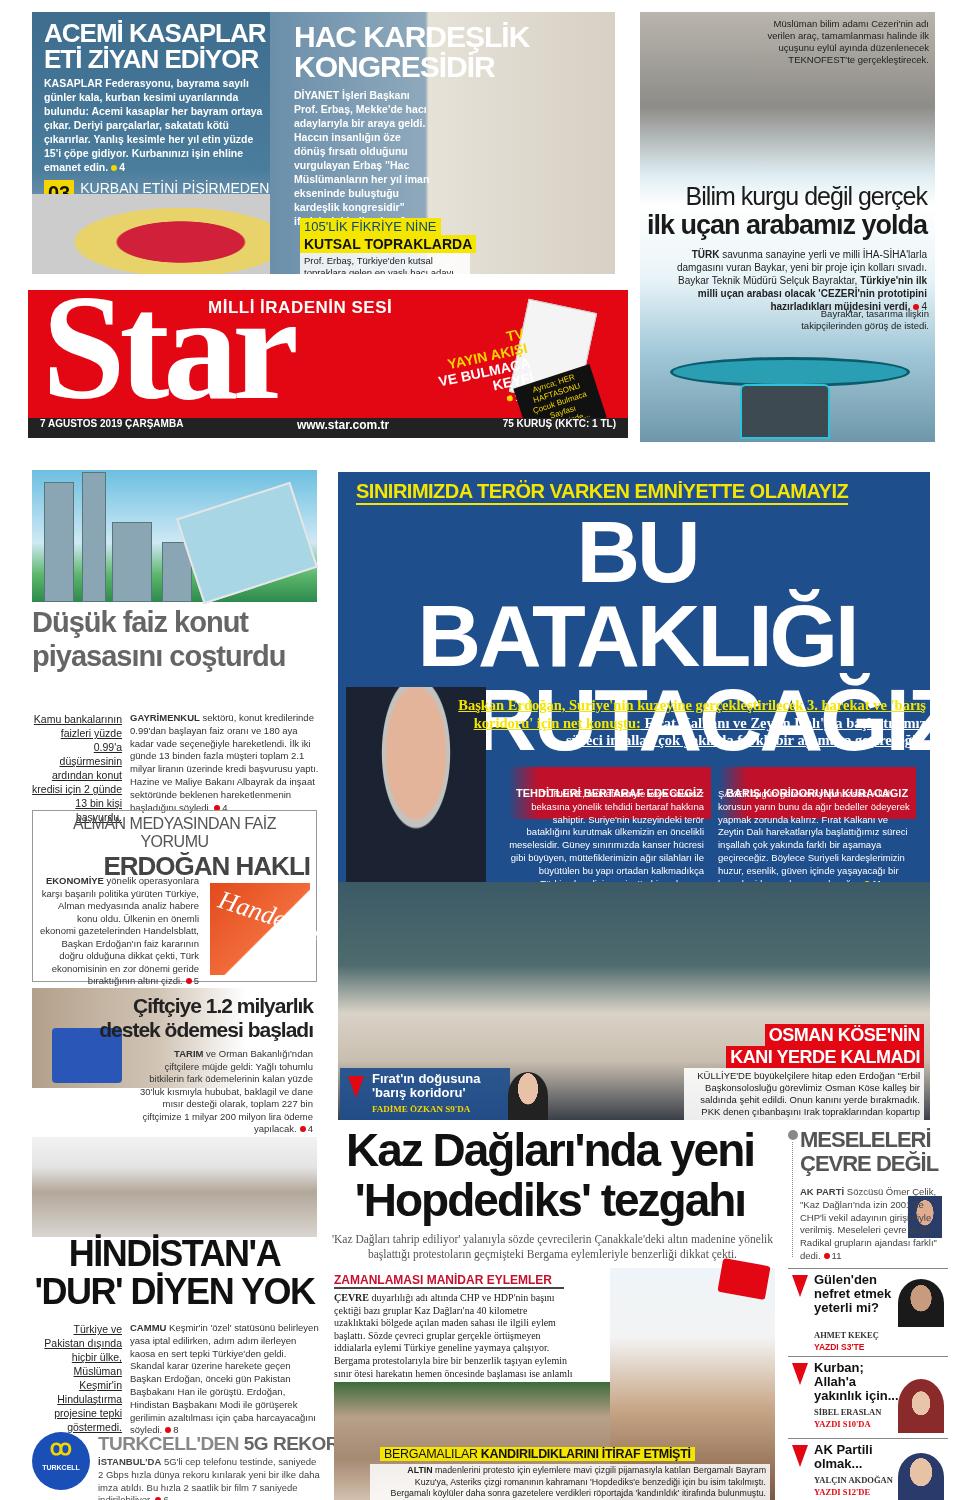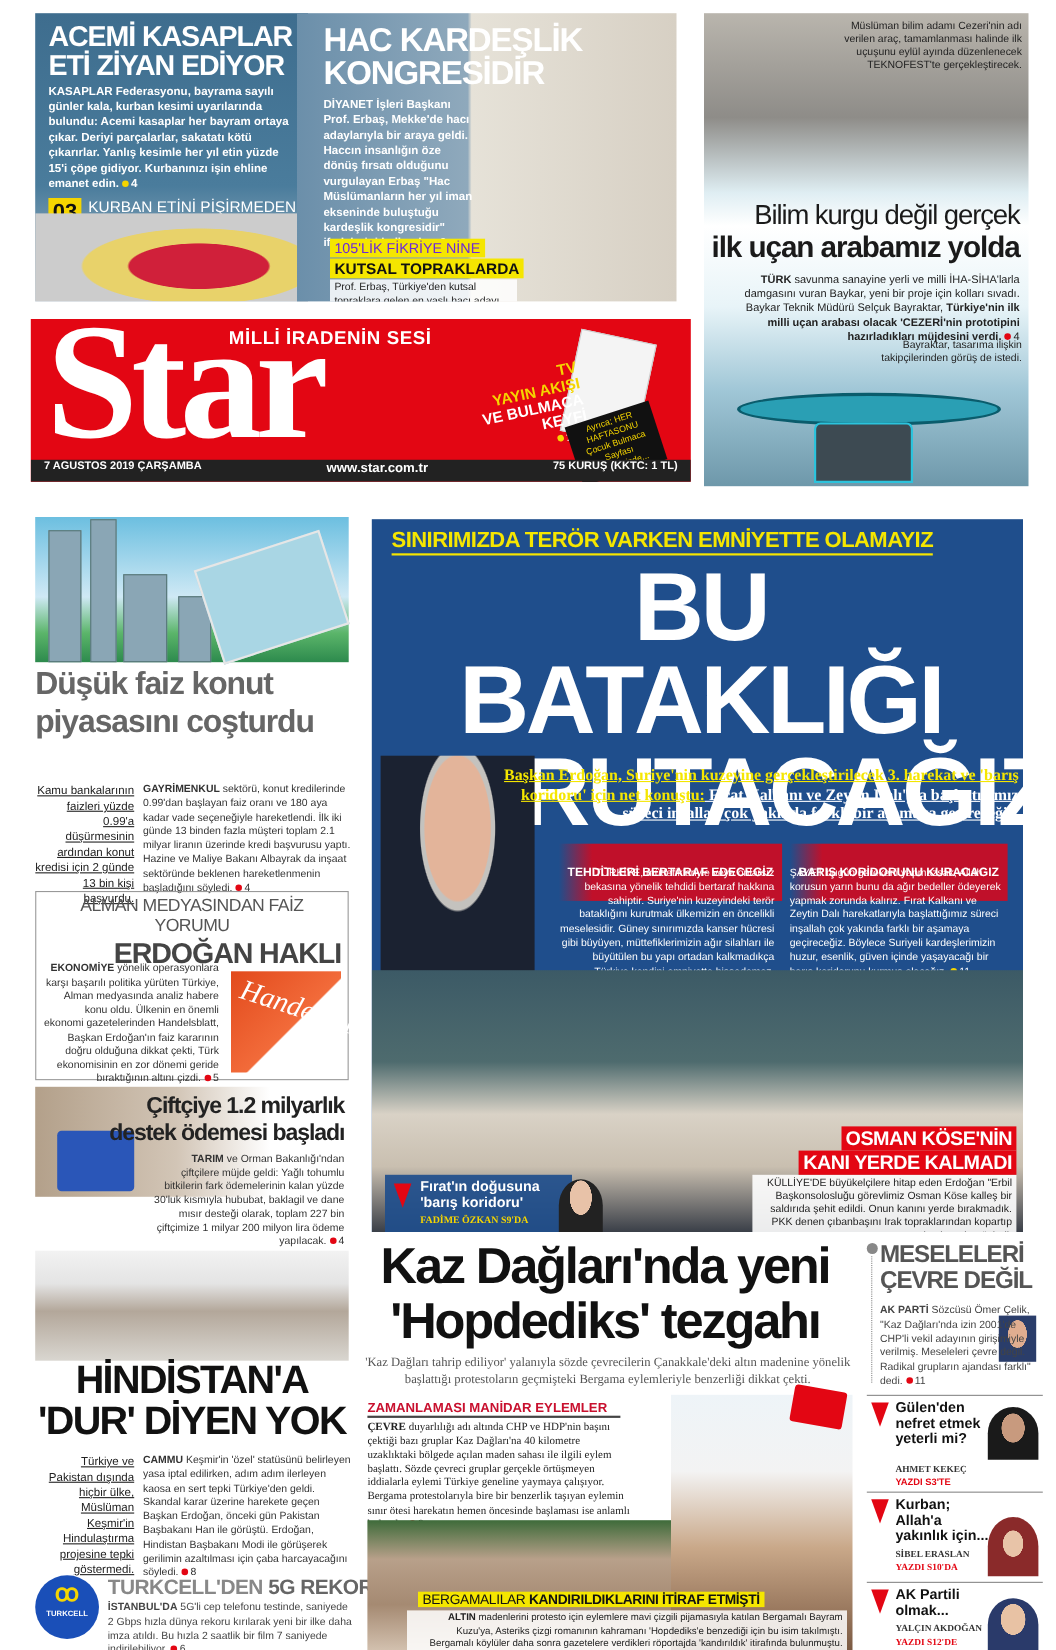--- a/index.html
+++ b/index.html
@@ -15,21 +15,21 @@
 #kasap p{color:#fff;font-size:10.5px;line-height:14px;padding:4px 8px 0 12px;font-weight:bold}
 #kasap .num{display:inline-block;background:#f5d500;color:#111;font-weight:bold;font-size:20px;padding:2px 4px;margin:6px 6px 0 12px;vertical-align:top}
 #kasap .sub{display:inline-block;color:#fff;font-size:14px;line-height:16px;margin-top:6px}
 #kasap .meat{position:absolute;left:0;right:0;bottom:0;height:80px;background:radial-gradient(ellipse at 60% 60%,#d0203a 0 30%,#e8d26a 31% 50%,#ccc 51%)}
 
 
 #hac{left:270px;top:12px;width:345px;height:262px;background:linear-gradient(90deg,#6b8faa,#8fa9bc 45%,#e6e2d8 46%,#d7d0c4);overflow:hidden}
 #hac h2{color:#fff;font-size:30px;line-height:30px;font-weight:bold;padding:10px 0 0 24px;letter-spacing:-1px;width:260px}
 #hac p{color:#fff;font-size:10.5px;line-height:14px;font-weight:bold;padding:6px 0 0 24px;width:160px}
 #hac .box{position:absolute;left:30px;top:205px}
-#hac .box .l1{background:#f5e600;color:#6d28d9;font-size:13px;padding:1px 4px;display:inline-block}
+#hac .box .l1{background:#f5e600;color:#0c4a6e;font-size:13px;padding:1px 4px;display:inline-block}
 #hac .box .l2{background:#f5e600;color:#111;font-size:14px;font-weight:bold;padding:1px 4px;display:inline-block}
 #hac .box .l3{color:#222;font-size:9.5px;line-height:12px;background:rgba(255,255,255,.85);padding:2px 4px;width:170px}
 
 
 #cezeri{left:640px;top:12px;width:295px;height:430px;background:linear-gradient(#b9b5ad 0,#8e8c88 22%,#dfeef3 38%,#fff 45%,#e8f4f8 62%,#9fc6d6 80%,#6e98aa 100%);overflow:hidden}
 #cezeri .cap1{position:absolute;right:6px;top:6px;width:170px;text-align:right;font-size:9.5px;line-height:12px;color:#222}
 #cezeri h2{position:absolute;right:8px;top:170px;text-align:right;color:#1a1a1a}
 #cezeri h2 .a{font-size:25px;line-height:28px;font-weight:normal;display:block;letter-spacing:-1px}
 #cezeri h2 .b{font-size:27px;line-height:30px;font-weight:bold;display:block;letter-spacing:-1px}
 #cezeri .body{position:absolute;right:8px;top:236px;width:270px;text-align:right;font-size:10px;line-height:13px;color:#222}
@@ -92,21 +92,21 @@
 #manset .erdogan{position:absolute;left:8px;top:215px;width:140px;height:220px;background:radial-gradient(ellipse at 50% 30%,#e3b49a 0 30%,#c4c2be 31% 34%,#1b2231 35%)}
 #manset .spot{position:absolute;left:108px;top:225px;width:480px;text-align:right;font-family:"Liberation Serif",serif;font-size:14.5px;line-height:17.5px;font-weight:bold}
 #manset .spot .y{color:#f5e600;text-decoration:underline}
 #manset .spot .w{color:#fff;text-decoration:underline}
 #manset .sh{position:absolute;top:295px;background:linear-gradient(90deg,#1f4e8c,#c0102a 15%,#c0102a);color:#fff;font-size:11px;font-weight:bold;padding:20px 8px}
 #manset .col{position:absolute;top:316px;width:196px;font-size:9.5px;line-height:12.8px;color:#fff}
 #manset .photo{position:absolute;left:0;right:0;top:410px;height:238px;background:linear-gradient(#3c5a66,#4e6b6e 35%,#d9d2c6 55%,#c9bfb0 75%,#3a3f48)}
 #manset .osman{position:absolute;right:6px;top:552px;text-align:right}
 #manset .osman .t{background:#e30613;color:#fff;font-size:18px;line-height:20px;font-weight:bold;padding:1px 4px;display:inline-block;letter-spacing:-0.5px}
 #manset .osman .b{background:rgba(255,255,255,.9);color:#222;font-size:9.5px;line-height:12px;padding:2px 4px;width:240px;margin-left:auto;text-align:right}
-#manset .yazar{position:absolute;left:12px;top:596px;width:170px;height:52px;background:rgba(31,78,140,.92)}
+#manset .yazar{position:absolute;left:2px;top:596px;width:170px;height:52px;background:rgba(31,78,140,.92)}
 #manset .yazar .pen{position:absolute;left:8px;top:8px}
 #manset .yazar .tt{position:absolute;left:32px;top:4px;color:#fff;font-weight:bold;font-size:13px;line-height:14px}
 #manset .yazar .ad{position:absolute;left:32px;top:36px;color:#f5d500;font-family:"Liberation Serif",serif;font-weight:bold;font-size:9px}
 #manset .fad{position:absolute;left:170px;top:600px;width:40px;height:48px;border-radius:50% 50% 0 0;background:radial-gradient(ellipse at 50% 35%,#e8c2a8 0 35%,#222 36%)}
 
 
 #kaz h1{position:absolute;left:330px;top:1125px;width:440px;text-align:center;color:#111;font-size:46px;line-height:50px;font-weight:bold;letter-spacing:-2px}
 #kaz .spot{position:absolute;left:330px;top:1232px;width:445px;text-align:center;font-family:"Liberation Serif",serif;font-size:11.5px;line-height:14.5px;color:#555}
 #kaz .sh{position:absolute;left:334px;top:1273px;width:230px;color:#c8102e;font-size:12px;font-weight:bold;border-bottom:2px solid #444}
 #kaz .body{position:absolute;left:334px;top:1292px;width:240px;font-family:"Liberation Serif",serif;font-size:10px;line-height:12.6px;color:#222}

